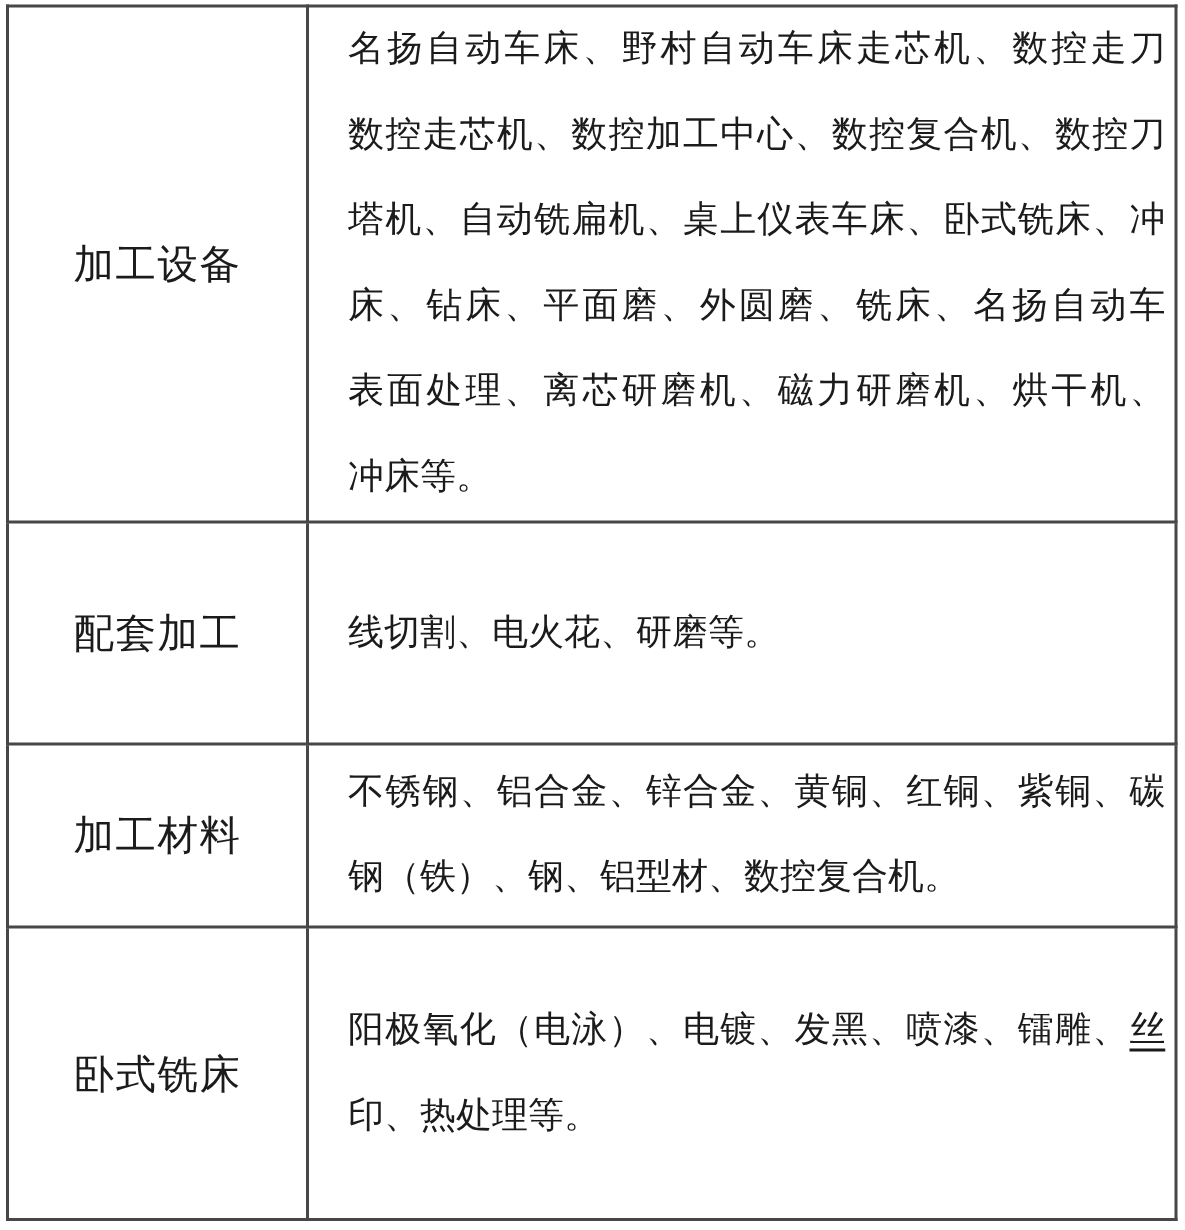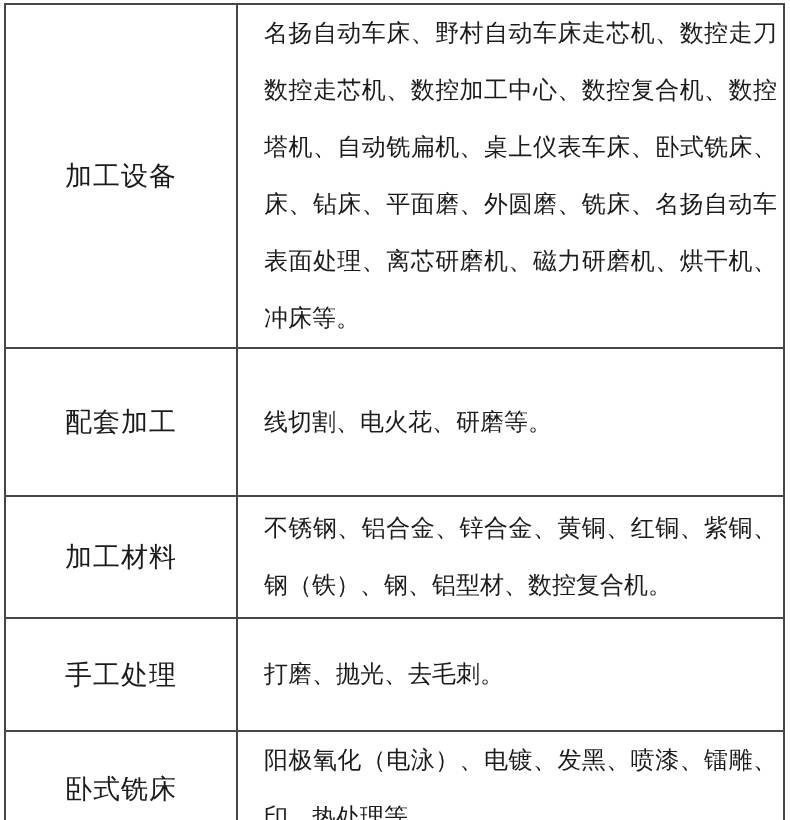--- a/index.html
+++ b/index.html
@@ -33,21 +33,21 @@
     vertical-align: middle;
     background: #ffffff;
   }
   .spec-table th {
     width: 198px;
     font-weight: normal;
     font-size: 27px;
     color: var(--text-color, #1b1b1b);
     text-align: center;
     letter-spacing: 1px;
-    padding: 16px;
+    padding: 0;
   }
   .spec-table td {
     padding: 0 6px 0 26px;
     font-size: 24px;
     color: var(--text-color, #1b1b1b);
   }
   
   .spec-table tr.row-0 { height: 343px; }
   .spec-table tr.row-1 { height: 148px; }
   .spec-table tr.row-2 { height: 122px; }
@@ -94,26 +94,20 @@
             <div class="line">线切割、电火花、研磨等。</div>
           </td>
         </tr>
         <tr class="row-2">
           <th>加工材料</th>
           <td>
             <div class="line fill">不锈钢、铝合金、锌合金、黄铜、红铜、紫铜、碳</div>
             <div class="line">钢（铁）、钢、铝型材、数控复合机。</div>
           </td>
         </tr>
-        <tr class="row-3">
-          <th>手工处理</th>
-          <td>
-            <div class="line">打磨、抛光、去毛刺。</div>
-          </td>
-        </tr>
         <tr class="row-4">
           <th>卧式铣床</th>
           <td>
             <div class="line fill">阳极氧化（电泳）、电镀、发黑、喷漆、镭雕、<span class="u-last">丝</span></div>
             <div class="line">印、热处理等。</div>
           </td>
         </tr>
       </tbody>
   </table>
 </div>

